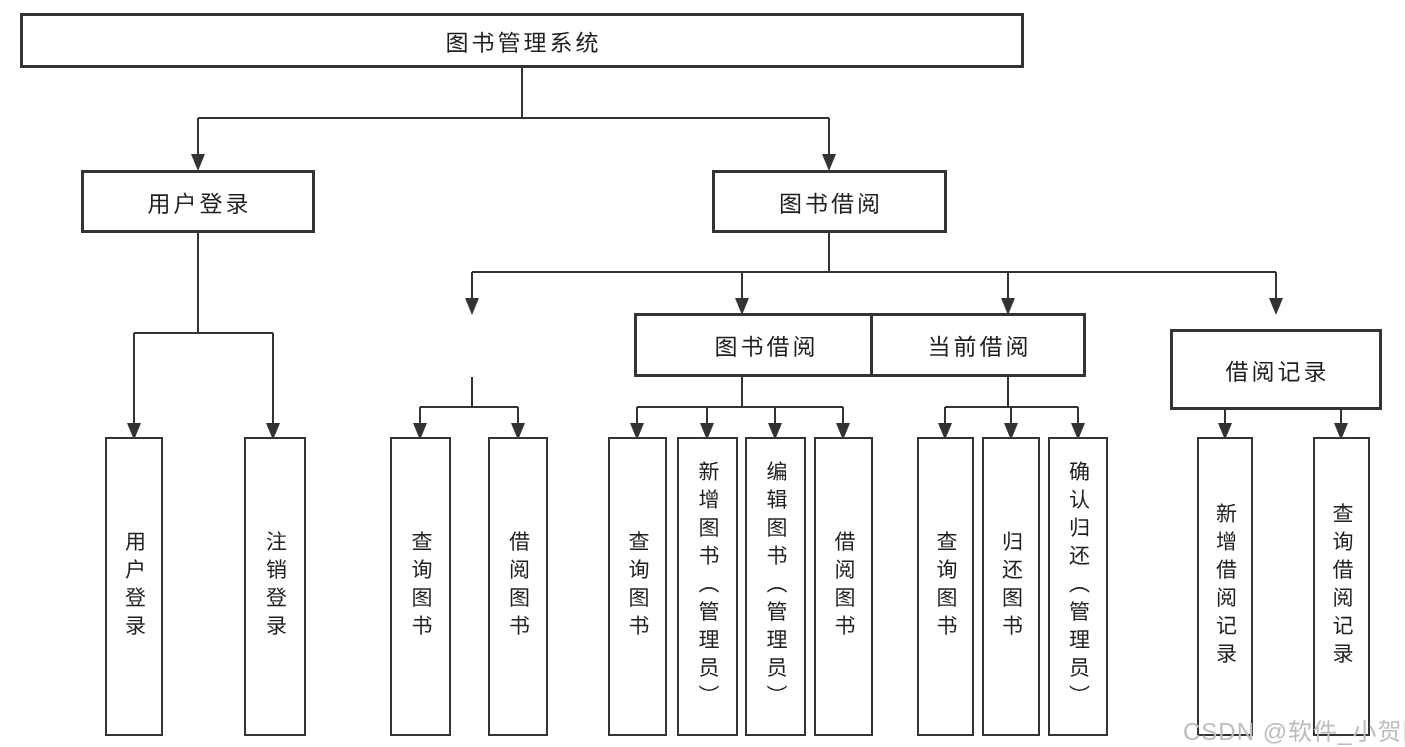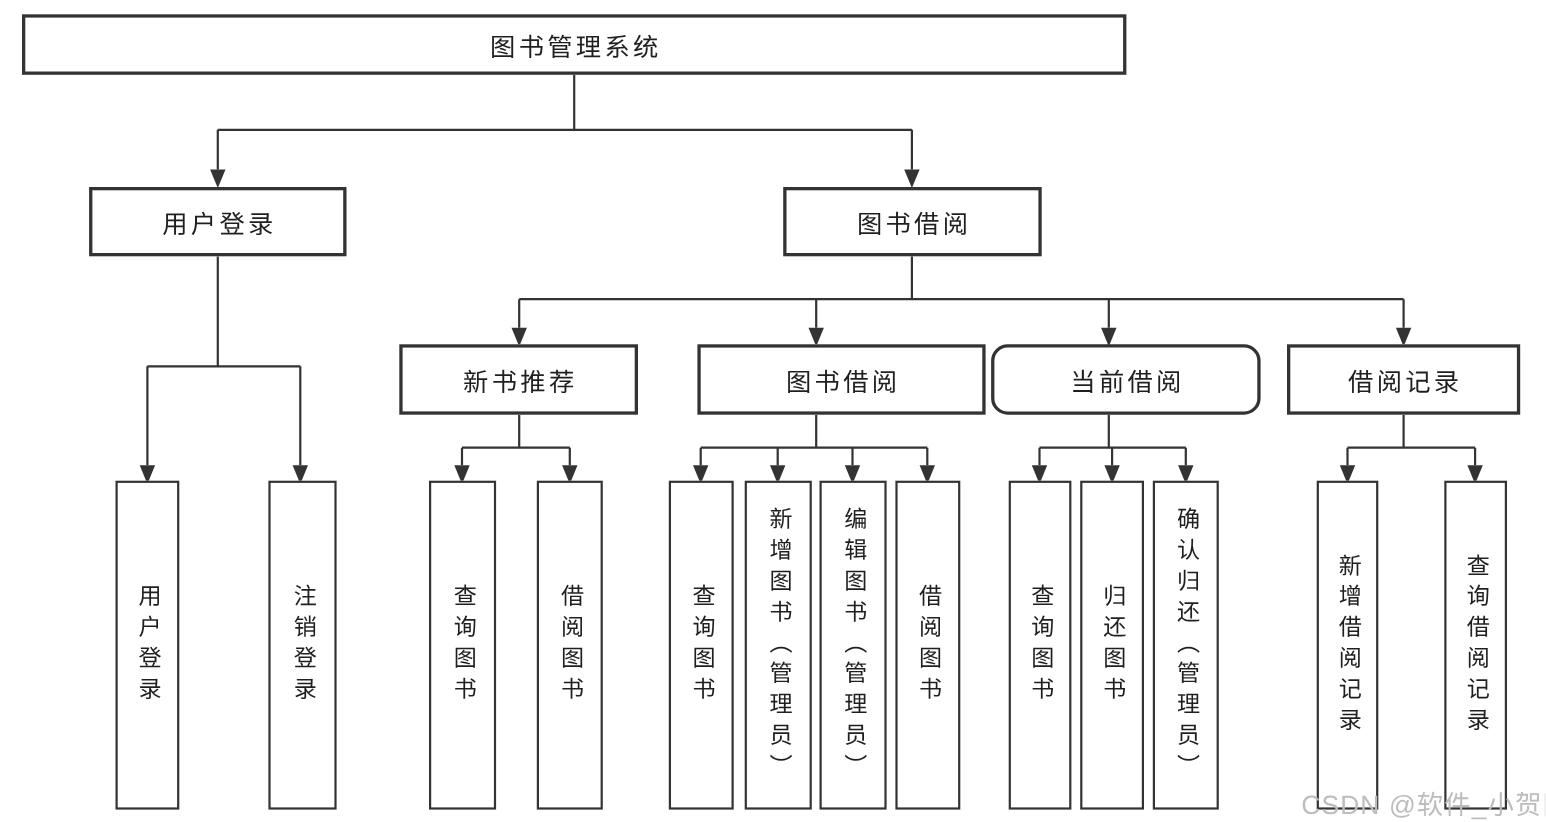--- a/index.html
+++ b/index.html
@@ -111,24 +111,23 @@
       <polygon class="ah" points="1218,423 1232,423 1225,440"></polygon>
       <polygon class="ah" points="1334,423 1348,423 1341,440"></polygon>
     </g>
   </svg>
 
   <div class="node" style="left:20px; top:13px; width:1004px; height:55px;">图书管理系统</div>
 
   <div class="node" style="left:81px; top:170px; width:234px; height:63px;">用户登录</div>
   <div class="node" style="left:712px; top:170px; width:235px; height:63px;">图书借阅</div>
 
-  <div class="node" style="left:363px; top:313px; width:217px; height:64px;">新书推荐</div>
   <div class="node" style="left:634px; top:313px; width:262px; height:64px;">图书借阅</div>
-  <div class="node" style="left:901px; top:313px; width:245px; height:64px;border-radius:15px;">当前借阅</div>
-  <div class="node" style="left:1170px; top:313px; width:212px; height:64px;">借阅记录</div>
+  <div class="node" style="left:870px; top:313px; width:216px; height:64px;">当前借阅</div>
+  <div class="node" style="left:1170px; top:329px; width:212px; height:81px;">借阅记录</div>
 
   <div class="vnode" style="left:105px; width:58px;">用户登录</div>
   <div class="vnode" style="left:244px; width:62px;">注销登录</div>
 
   <div class="vnode" style="left:390px; width:61px;">查询图书</div>
   <div class="vnode" style="left:488px; width:60px;">借阅图书</div>
 
   <div class="vnode" style="left:608px; width:59px;">查询图书</div>
   <div class="vnode" style="left:677px; width:61px;">新增图书（管理员）</div>
   <div class="vnode" style="left:745px; width:61px;">编辑图书（管理员）</div>

